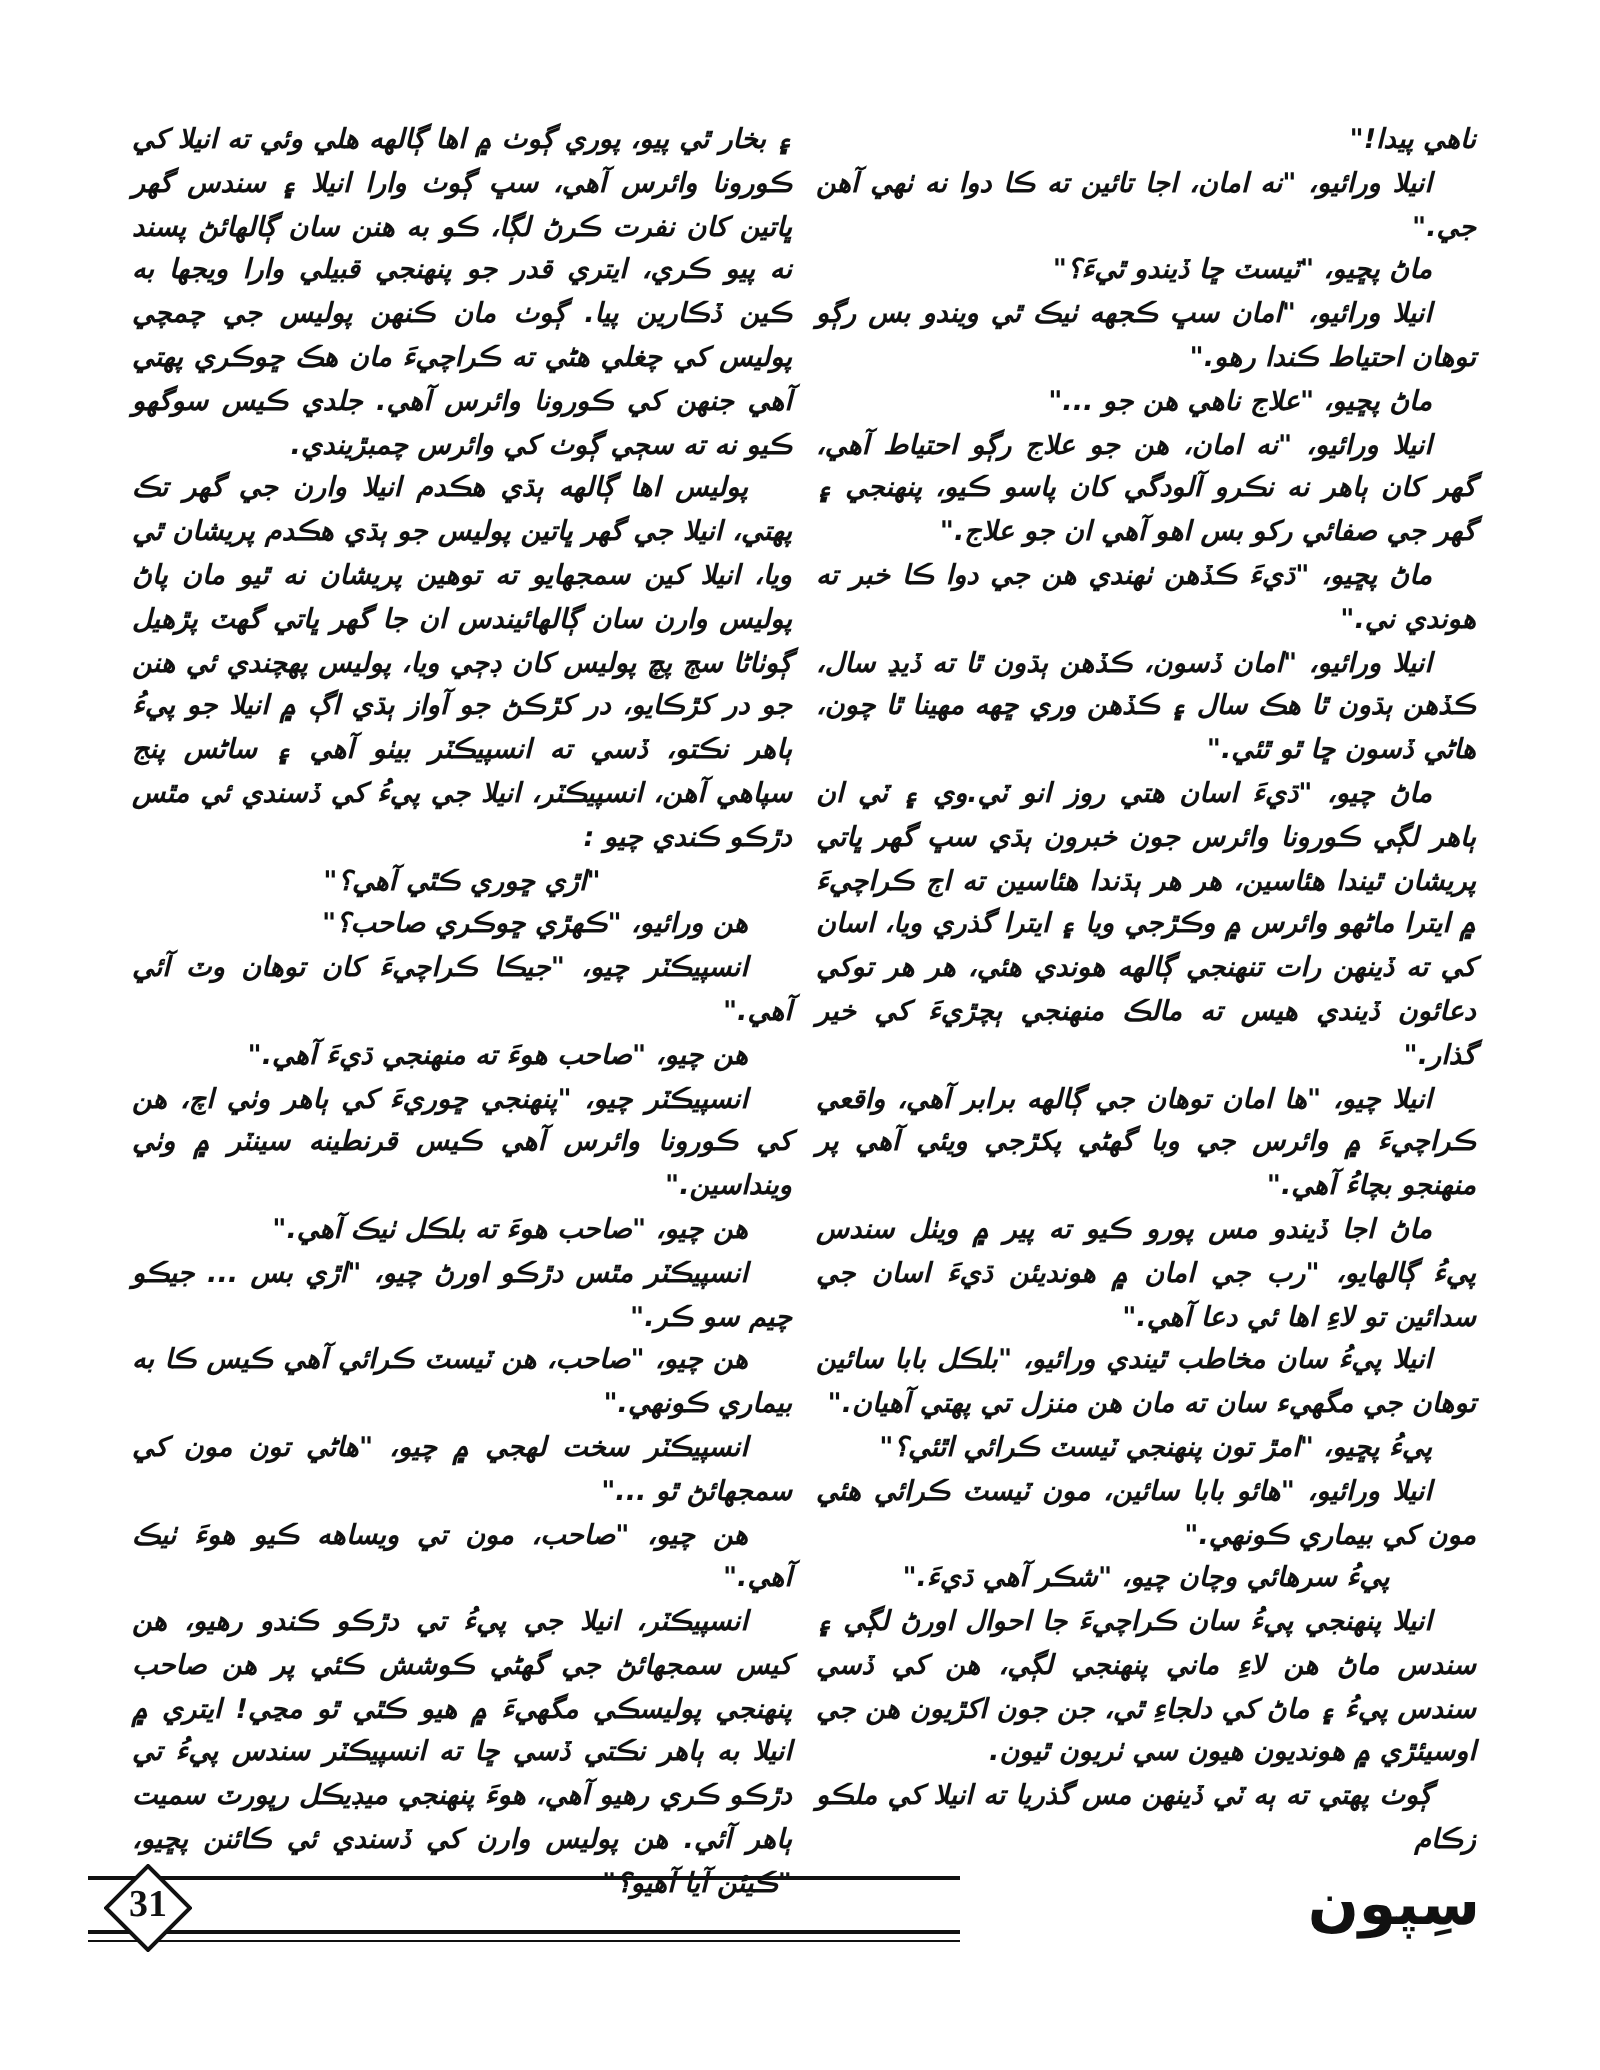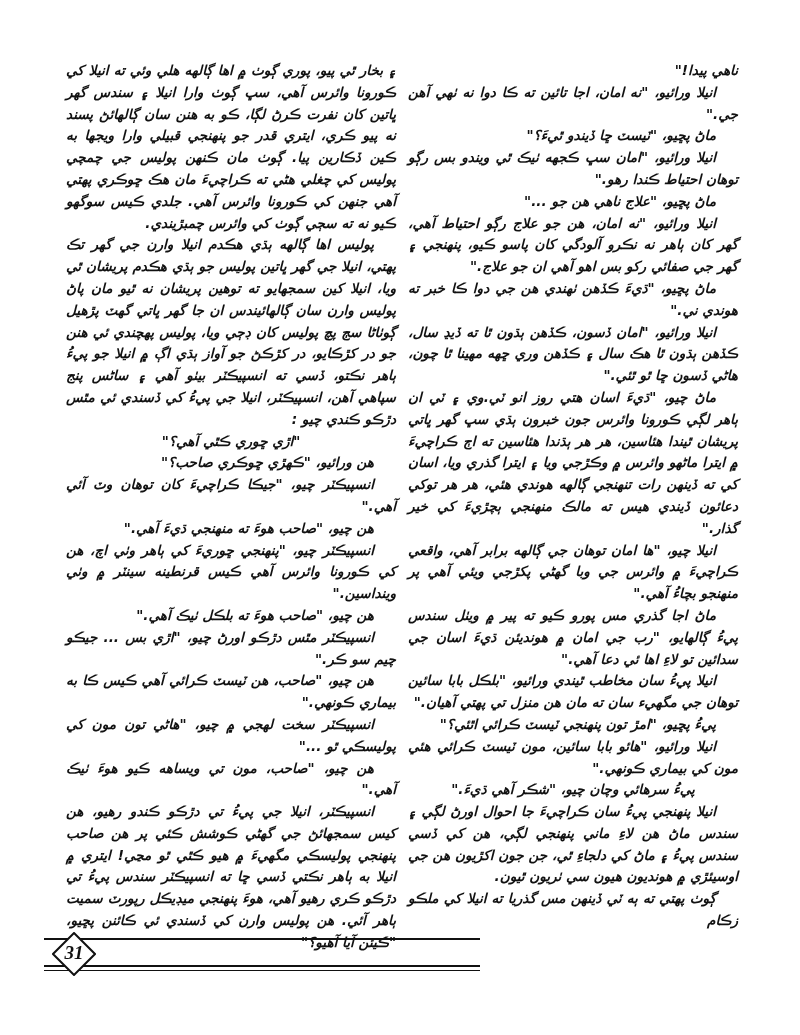--- a/index.html
+++ b/index.html
@@ -8,65 +8,66 @@
     .col { position: absolute; top: 60px; direction: rtl; text-align: justify; font-size: 13.6px; line-height: 21.8px; font-weight: bold; }
     .col-right { left: 408px; width: 330px; }
     .col-left { left: 66px; width: 330px; }
     .col p { margin: 0; text-indent: 22px; font-style: italic; }
     .col p.noindent { text-indent: 0; }
     .col p.center { text-align: center; text-indent: 0; }
     .rule-top { position: absolute; left: 44px; top: 938px; width: 436px; height: 2px; background: #111; }
     .rule-b1 { position: absolute; left: 44px; top: 965px; width: 436px; height: 2px; background: #111; }
     .rule-b2 { position: absolute; left: 44px; top: 970px; width: 436px; height: 1px; background: #111; }
     .diamond { position: absolute; left: 52px; top: 932px; width: 44px; height: 44px; }
-    .page-num { position: absolute; left: 52px; top: 942px; width: 44px; text-align: center; font-family: "Liberation Serif", serif; font-weight: bold; font-size: 19px; font-style: italic; }
+    .page-num { position: absolute; left: 52px; top: 942px; width: 44px; text-align: center; font-family: "Liberation Serif", serif; font-weight: bold; font-size: 19px; }
     .mag-title { position: absolute; left: 600px; top: 938px; width: 140px; text-align: right; direction: rtl; font-size: 30px; font-weight: bold; line-height: 30px; letter-spacing: 2px; }
   </style>
 </head>
 <body>
 
 <div class="page">
 
   <div class="col col-right" id="col-right">
       <p class="noindent">ناهي پيدا!"</p>
       <p class="">انيلا ورائيو، "نه امان، اجا تائين ته ڪا دوا نه ٺهي آهن جي."</p>
       <p class="">ماڻ پڇيو، "ٽيسٽ ڇا ڏيندو ٿيءَ؟"</p>
       <p class="">انيلا ورائيو، "امان سڀ ڪجهه ٺيڪ ٿي ويندو بس رڳو توهان احتياط ڪندا رهو."</p>
       <p class="">ماڻ پڇيو، "علاج ناهي هن جو ..."</p>
       <p class="">انيلا ورائيو، "نه امان، هن جو علاج رڳو احتياط آهي، گهر کان ٻاهر نه نڪرو آلودگي کان پاسو ڪيو، پنهنجي ۽ گهر جي صفائي رکو بس اهو آهي ان جو علاج."</p>
       <p class="">ماڻ پڇيو، "ڌيءَ ڪڏهن ٺهندي هن جي دوا ڪا خبر ته هوندي ني."</p>
       <p class="">انيلا ورائيو، "امان ڏسون، ڪڏهن ٻڌون ٿا ته ڏيڍ سال، ڪڏهن ٻڌون ٿا هڪ سال ۽ ڪڏهن وري ڇهه مهينا ٿا چون، هاڻي ڏسون ڇا ٿو ٿئي."</p>
       <p class="">ماڻ چيو، "ڌيءَ اسان هتي روز انو ٽي.وي ۽ ٽي ان ٻاهر لڳي ڪورونا وائرس جون خبرون ٻڌي سڀ گهر ڀاتي پريشان ٿيندا هئاسين، هر هر ٻڌندا هئاسين ته اڄ ڪراچيءَ ۾ ايترا ماڻهو وائرس ۾ وڪڙجي ويا ۽ ايترا گذري ويا، اسان کي ته ڏينهن رات تنهنجي ڳالهه هوندي هئي، هر هر توکي دعائون ڏيندي هيس ته مالڪ منهنجي ٻچڙيءَ کي خير گذار."</p>
       <p class="">انيلا چيو، "ها امان توهان جي ڳالهه برابر آهي، واقعي ڪراچيءَ ۾ وائرس جي وبا گهڻي پکڙجي ويئي آهي پر منهنجو بچاءُ آهي."</p>
-      <p class="">ماڻ اجا گذري مس پورو ڪيو ته پير ۾ ويٺل سندس پيءُ ڳالهايو، "رب جي امان ۾ هونديئن ڌيءَ اسان جي سدائين تو لاءِ اها ئي دعا آهي."</p>
+      <p class="">ماڻ اجا ڏيندو مس پورو ڪيو ته پير ۾ ويٺل سندس پيءُ ڳالهايو، "رب جي امان ۾ هونديئن ڌيءَ اسان جي سدائين تو لاءِ اها ئي دعا آهي."</p>
       <p class="">انيلا پيءُ سان مخاطب ٿيندي ورائيو، "بلڪل بابا سائين توهان جي مگهيء سان ته مان هن منزل تي پهتي آهيان."</p>
       <p class="">پيءُ پڇيو، "امڙ تون پنهنجي ٽيسٽ ڪرائي اٿئي؟"</p>
       <p class="">انيلا ورائيو، "هائو بابا سائين، مون ٽيسٽ ڪرائي هئي مون کي بيماري ڪونهي."</p>
       <p class="center">پيءُ سرهائي وچان چيو، "شڪر آهي ڌيءَ."</p>
       <p class="">انيلا پنهنجي پيءُ سان ڪراچيءَ جا احوال اورڻ لڳي ۽ سندس ماڻ هن لاءِ ماني پنهنجي لڳي، هن کي ڏسي سندس پيءُ ۽ ماڻ کي دلجاءِ ٿي، جن جون اکڙيون هن جي اوسيئڙي ۾ هونديون هيون سي ٺريون ٿيون.</p>
       <p class="">ڳوٺ پهتي ته ٻه ٽي ڏينهن مس گذريا ته انيلا کي ملڪو زڪام</p>
     </div>
   <div class="col col-left" id="col-left">
       <p class="noindent">۽ بخار ٿي پيو، پوري ڳوٺ ۾ اها ڳالهه هلي وئي ته انيلا کي ڪورونا وائرس آهي، سڀ ڳوٺ وارا انيلا ۽ سندس گهر ڀاتين کان نفرت ڪرڻ لڳا، ڪو به هنن سان ڳالهائڻ پسند نه پيو ڪري، ايتري قدر جو پنهنجي قبيلي وارا ويجها به ڪين ڏڪارين پيا. ڳوٺ مان ڪنهن پوليس جي چمچي پوليس کي چغلي هڻي ته ڪراچيءَ مان هڪ ڇوڪري پهتي آهي جنهن کي ڪورونا وائرس آهي. جلدي ڪيس سوگهو ڪيو نه ته سڄي ڳوٺ کي وائرس چمبڙيندي.</p>
       <p class="">پوليس اها ڳالهه ٻڌي هڪدم انيلا وارن جي گهر تڪ پهتي، انيلا جي گهر ڀاتين پوليس جو ٻڌي هڪدم پريشان ٿي ويا، انيلا کين سمجهايو ته توهين پريشان نه ٿيو مان پاڻ پوليس وارن سان ڳالهائيندس ان جا گهر ڀاتي گهٽ پڙهيل ڳوٺاڻا سڄ پچ پوليس کان ڊڄي ويا، پوليس پهچندي ئي هنن جو در کڙڪايو، در کڙڪڻ جو آواز ٻڌي اڳ ۾ انيلا جو پيءُ ٻاهر نڪتو، ڏسي ته انسپيڪٽر بيٺو آهي ۽ ساڻس پنج سپاهي آهن، انسپيڪٽر، انيلا جي پيءُ کي ڏسندي ئي مٿس دڙڪو ڪندي چيو :</p>
       <p class="center">"اڙي ڇوري ڪٿي آهي؟"</p>
       <p class="">هن ورائيو، "ڪهڙي ڇوڪري صاحب؟"</p>
       <p class="">انسپيڪٽر چيو، "جيڪا ڪراچيءَ کان توهان وٽ آئي آهي."</p>
       <p class="">هن چيو، "صاحب هوءَ ته منهنجي ڌيءَ آهي."</p>
       <p class="">انسپيڪٽر چيو، "پنهنجي ڇوريءَ کي ٻاهر وٺي اچ، هن کي ڪورونا وائرس آهي ڪيس قرنطينه سينٽر ۾ وٺي وينداسين."</p>
       <p class="">هن چيو، "صاحب هوءَ ته بلڪل ٺيڪ آهي."</p>
       <p class="">انسپيڪٽر مٿس دڙڪو اورڻ چيو، "اڙي بس ... جيڪو چيم سو ڪر."</p>
       <p class="">هن چيو، "صاحب، هن ٽيسٽ ڪرائي آهي ڪيس ڪا به بيماري ڪونهي."</p>
-      <p class="">انسپيڪٽر سخت لهجي ۾ چيو، "هاڻي تون مون کي پوليسڪي ٿو ..."</p>
+      <p class="">انسپيڪٽر سخت لهجي ۾ چيو، "هاڻي تون مون کي سمجهائڻ ٿو ..."</p>
       <p class="">هن چيو، "صاحب، مون تي ويساهه ڪيو هوءَ ٺيڪ آهي."</p>
       <p class="">انسپيڪٽر، انيلا جي پيءُ تي دڙڪو ڪندو رهيو، هن کيس سمجهائڻ جي گهڻي ڪوشش ڪئي پر هن صاحب پنهنجي پوليسڪي مگهيءَ ۾ هيو ڪٿي ٿو مڃي! ايتري ۾ انيلا به ٻاهر نڪتي ڏسي ڇا ته انسپيڪٽر سندس پيءُ تي دڙڪو ڪري رهيو آهي، هوءَ پنهنجي ميڊيڪل رپورٽ سميت ٻاهر آئي. هن پوليس وارن کي ڏسندي ئي ڪائنن پڇيو، "ڪيئن آيا آهيو؟"</p>
     </div>
 
   <div class="rule-top"></div>
   <div class="rule-b1"></div>
   <div class="rule-b2"></div>
 
   <svg class="diamond" viewBox="0 0 44 44">
     <polygon points="22,1 43,22 22,43 1,22" fill="#fff" stroke="#111" stroke-width="2"></polygon>
   </svg>
   <div class="page-num">31</div>
 
+  <div class="mag-title">سِپون</div>
 </div>
 
 </body></html>

